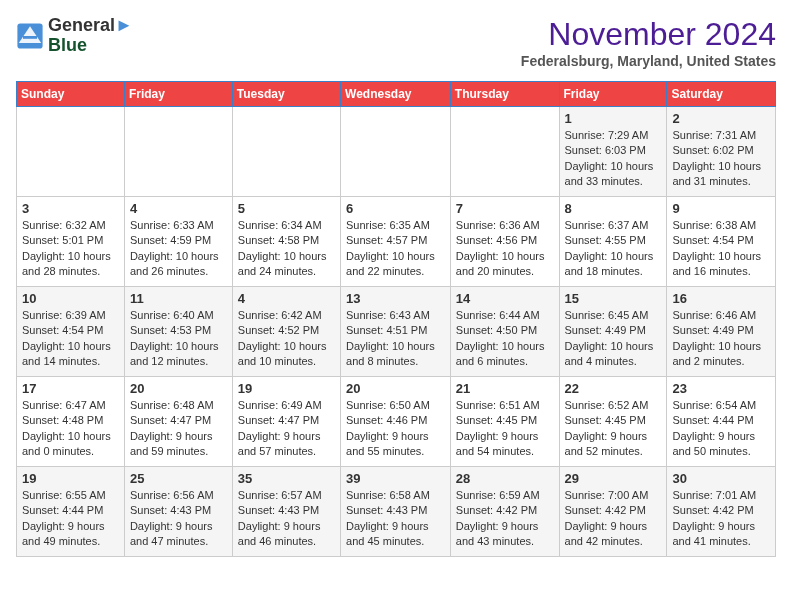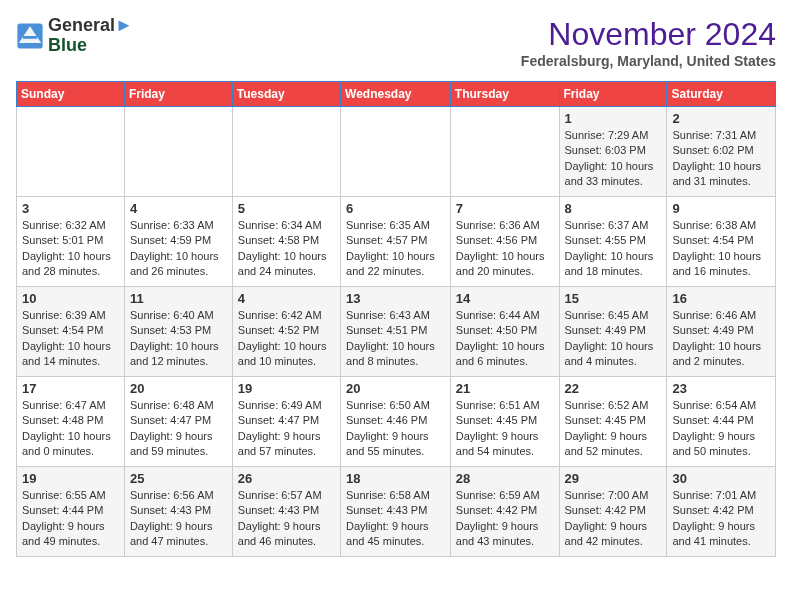--- a/index.html
+++ b/index.html
@@ -234,25 +234,25 @@
       <tr>
         <td>
           <span class="day-number">19</span>
           <div class="day-info">Sunrise: 6:55 AM<br>Sunset: 4:44 PM<br>Daylight: 9 hours and 49 minutes.</div>
         </td>
         <td>
           <span class="day-number">25</span>
           <div class="day-info">Sunrise: 6:56 AM<br>Sunset: 4:43 PM<br>Daylight: 9 hours and 47 minutes.</div>
         </td>
         <td>
-          <span class="day-number">26</span>
+          <span class="day-number">35</span>
           <div class="day-info">Sunrise: 6:57 AM<br>Sunset: 4:43 PM<br>Daylight: 9 hours and 46 minutes.</div>
         </td>
         <td>
-          <span class="day-number">18</span>
+          <span class="day-number">39</span>
           <div class="day-info">Sunrise: 6:58 AM<br>Sunset: 4:43 PM<br>Daylight: 9 hours and 45 minutes.</div>
         </td>
         <td>
           <span class="day-number">28</span>
           <div class="day-info">Sunrise: 6:59 AM<br>Sunset: 4:42 PM<br>Daylight: 9 hours and 43 minutes.</div>
         </td>
         <td>
           <span class="day-number">29</span>
           <div class="day-info">Sunrise: 7:00 AM<br>Sunset: 4:42 PM<br>Daylight: 9 hours and 42 minutes.</div>
         </td>

